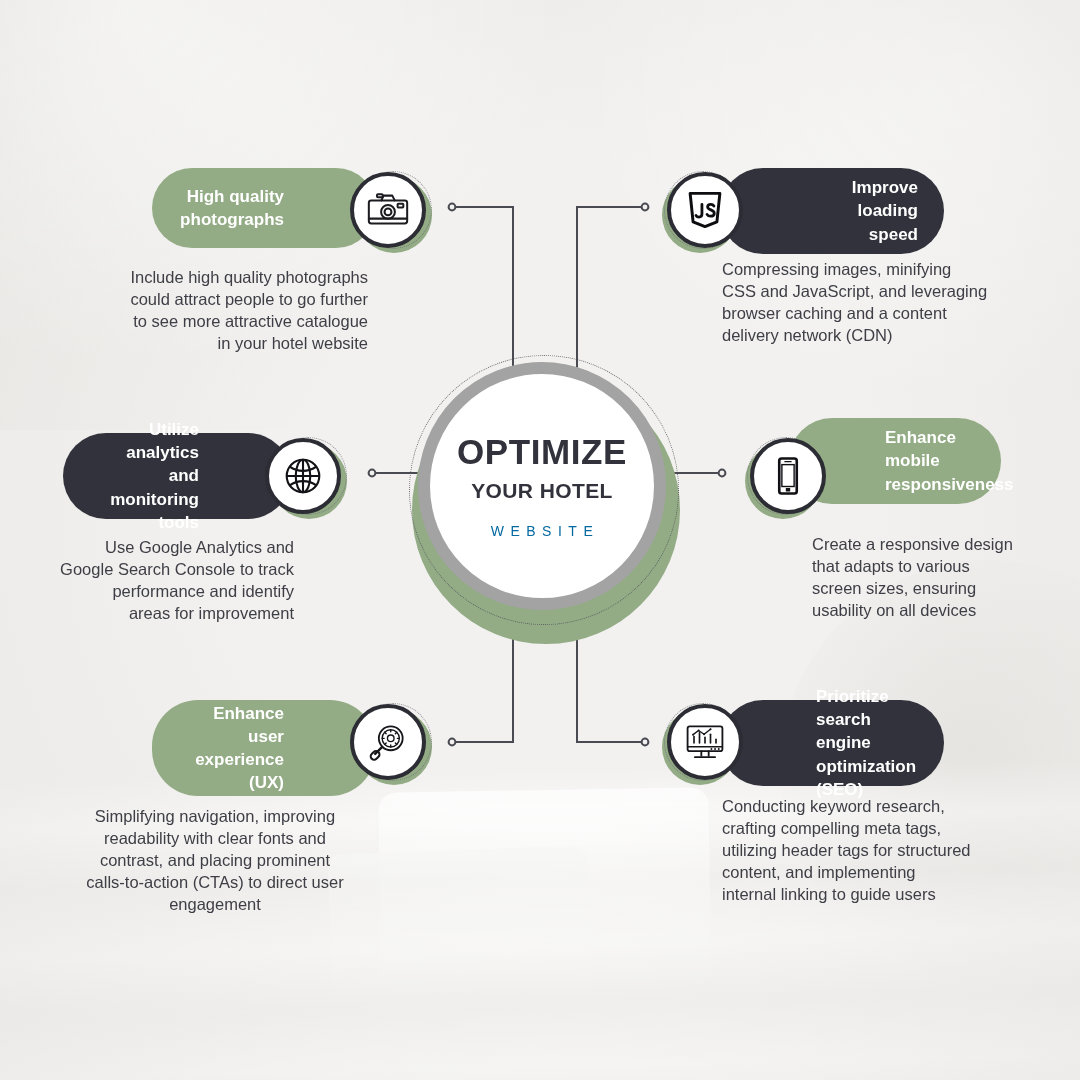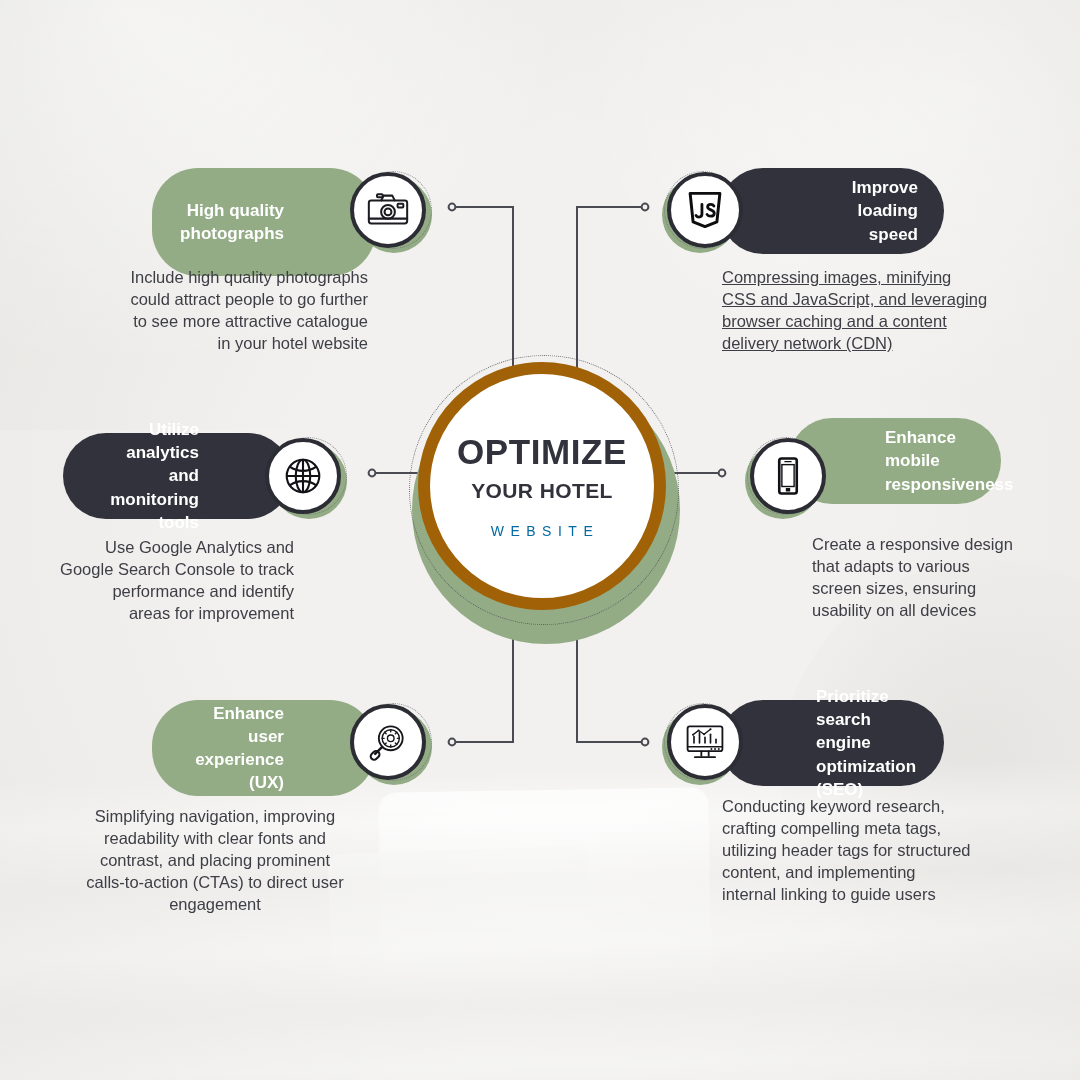--- a/index.html
+++ b/index.html
@@ -131,21 +131,21 @@
     opacity: 0.85;
   }
   .hub-main {
     position: absolute;
     left: 14px;
     top: 10px;
     width: 248px;
     height: 248px;
     border-radius: 50%;
     background: #ffffff;
-    border: 12px solid #a16207;
+    border: 12px solid #a3a3a3;
     box-sizing: border-box;
     display: flex;
     flex-direction: column;
     align-items: center;
     justify-content: center;
   }
   .hub-line1 {
     font-size: 35px;
     font-weight: bold;
     letter-spacing: 0.6px;
@@ -284,21 +284,21 @@
     <div class="hub-green"></div>
     <div class="hub-dotted"></div>
     <div class="hub-main">
       <div class="hub-line1">OPTIMIZE</div>
       <div class="hub-line2">YOUR HOTEL</div>
       <div class="hub-line3">WEBSITE</div>
     </div>
   </div>
 
   <div class="node">
-    <div class="pill green right-align" style="left:152px; top:168px; width:224px; height:108px;">
+    <div class="pill green right-align" style="left:152px; top:168px; width:224px; height:80px;">
       <span class="pill-text">High quality
 photographs</span>
     </div>
     <div class="icon-wrap" style="left:350px; top:171px;">
       <div class="icon-green" style="left:6px; top:6px;"></div>
       <div class="icon-dotted" style="left:4px; top:0px;"></div>
       <div class="icon-circle" style="left:0px; top:1px;">
         <svg width="46" height="46" viewBox="0 0 48 48" fill="none" stroke="#1b1b20" stroke-width="2.1" stroke-linecap="round" stroke-linejoin="round">
           <rect x="4" y="14" width="40" height="24" rx="2.5"></rect>
           <path d="M17 14 l2.5 -5 h9 l2.5 5"></path>
@@ -325,21 +325,21 @@
       <div class="icon-green" style="left:0px; top:6px;"></div>
       <div class="icon-dotted" style="left:2px; top:0px;"></div>
       <div class="icon-circle" style="left:5px; top:1px;">
         <svg width="42" height="42" viewBox="0 0 48 48">
           <path d="M7 5 h34 l-3.4 32.5 L24 43 L10.4 37.5 Z" fill="none" stroke="#0d0d10" stroke-width="3.4" stroke-linejoin="round"></path>
           <path d="M20.5 17.5 v11.2 c0 2.4 -1.6 3.4 -3.4 3.4 c-1.5 0 -2.7 -0.7 -3.4 -1.9" fill="none" stroke="#0d0d10" stroke-width="3.2" stroke-linecap="round" stroke-linejoin="round"></path>
           <path d="M34.2 19.4 c-0.8 -1.3 -2.1 -1.9 -3.6 -1.9 c-2 0 -3.6 1.2 -3.6 3.1 c0 3.9 7.6 2.7 7.6 7 c0 2.2 -1.9 3.5 -4.2 3.5 c-1.8 0 -3.3 -0.8 -4.1 -2.1" fill="none" stroke="#0d0d10" stroke-width="3.2" stroke-linecap="round" stroke-linejoin="round"></path>
         </svg>
       </div>
     </div>
-    <div class="desc left" style="left:722px; top:266px; width:320px;text-decoration:underline;">Compressing images, minifying
+    <div class="desc left" style="left:722px; top:258px; width:320px;">Compressing images, minifying
 CSS and JavaScript, and leveraging
 browser caching and a content
 delivery network (CDN)</div>
   </div>
 
   <div class="node">
     <div class="pill dark right-align" style="left:63px; top:433px; width:228px; height:86px;">
       <span class="pill-text">Utilize analytics
 and monitoring
 tools</span>

